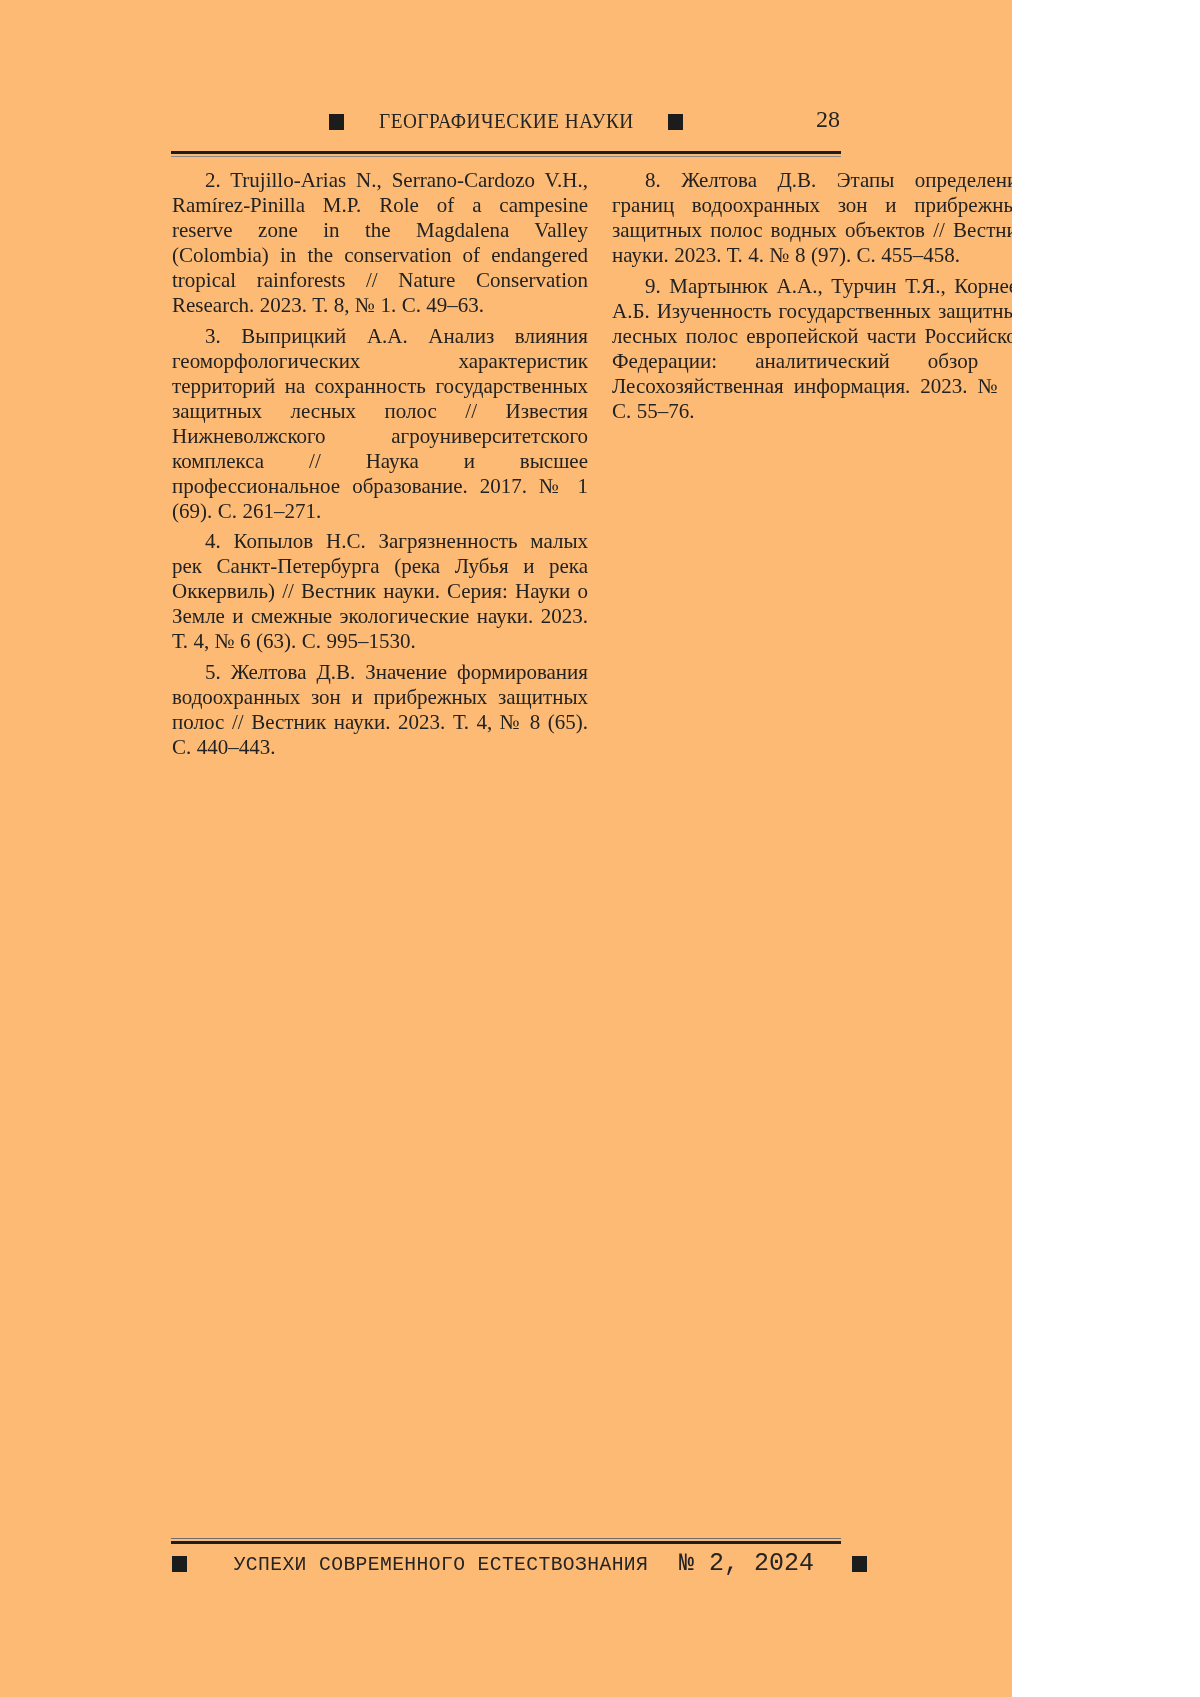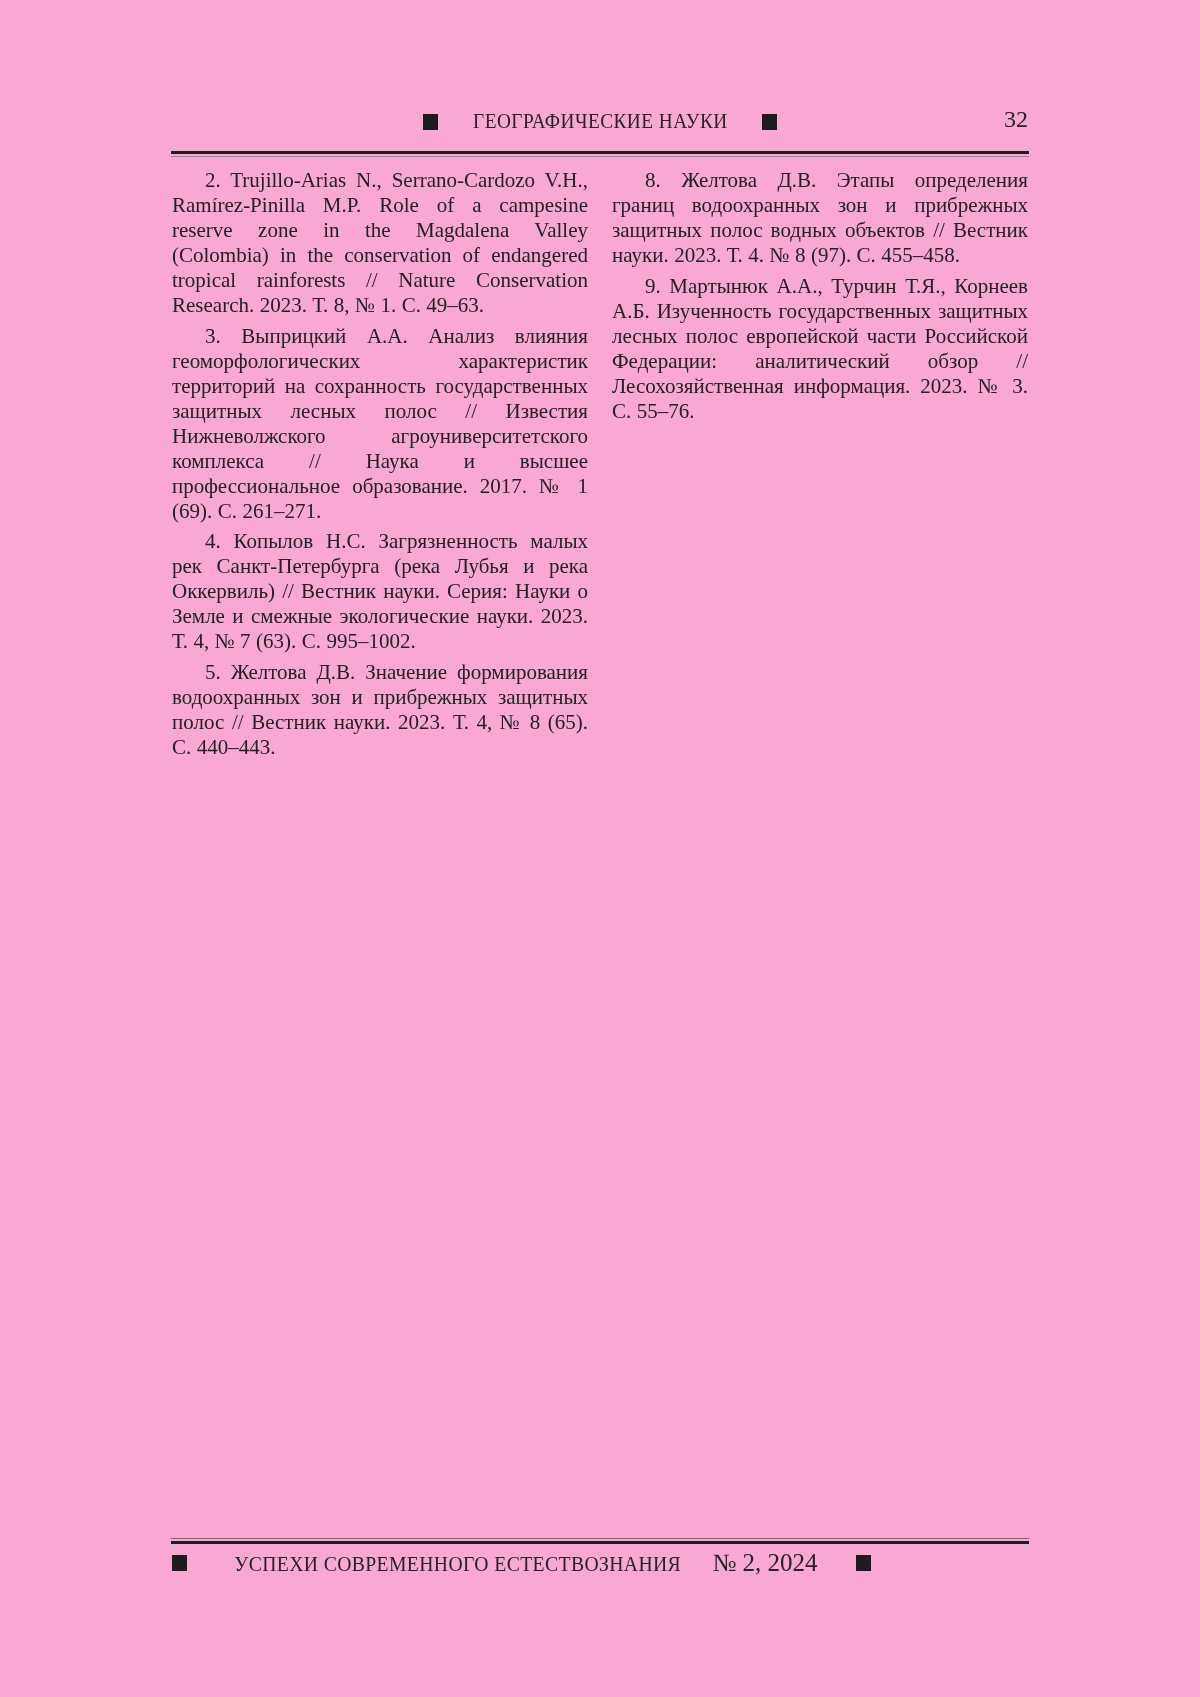--- a/index.html
+++ b/index.html
@@ -2,23 +2,23 @@
 <html lang="ru"><head>
 <meta charset="utf-8">
 <style>
   html, body {
     margin: 0;
     padding: 0;
     background: #ffffff;
   }
   .page {
     position: relative;
-    width: 1200px;
+    width: 1012px;
     height: 1697px;
-    background: #f9a8d4;
+    background: #fdba74;
     color: #1f1f1f;
     font-family: "Liberation Serif", "DejaVu Serif", serif;
     overflow: hidden;
   }
   
   .header-row {
     position: absolute;
     top: 110px;
     left: 172px;
     right: 172px;
@@ -94,20 +94,21 @@
     border-top: 1px solid #6f6f6f;
     border-bottom: 3px solid #1e1e1e;
   }
   .footer-row {
     position: absolute;
     top: 1549px;
     left: 172px;
     right: 172px;
     text-align: left;
     white-space: nowrap;
+    font-family: Liberation Mono, monospace;
   }
   .footer-group {
     display: inline-flex;
     align-items: center;
     gap: 38px;
     vertical-align: middle;
   }
   .footer-text-group {
     display: inline-flex;
     align-items: baseline;
@@ -129,30 +130,30 @@
 <body>
 
 <div class="page">
 
   <div class="header-row">
     <span class="header-title-group">
       <span class="sq"></span>
       <span class="header-title">ГЕОГРАФИЧЕСКИЕ НАУКИ</span>
       <span class="sq"></span>
     </span>
-    <span class="page-number">32</span>
+    <span class="page-number">28</span>
   </div>
 
   <div class="rule-header"></div>
 
   <div class="columns">
     <div class="col">
       <p class="ref">2. Trujillo-Arias N., Serrano-Cardozo V.H., Ramírez-Pi­nilla M.P. Role of a campesine reserve zone in the Magdalena Valley (Colombia) in the conservation of endangered tropical rainforests // Nature Conservation Research. 2023. Т. 8, № 1. С. 49–63.</p>
       <p class="ref">3. Выприцкий А.А. Анализ влияния геоморфологиче­ских характеристик территорий на сохранность государ­ственных защитных лесных полос // Известия Нижневолж­ского агроуниверситетского комплекса // Наука и высшее профессиональное образование. 2017. № 1 (69). С. 261–271.</p>
-      <p class="ref">4. Копылов Н.С. Загрязненность малых рек Санкт-Петербурга (река Лубья и река Оккервиль) // Вестник науки. Серия: Науки о Земле и смежные экологические науки. 2023. Т. 4, № 7 (63). С. 995–1002.</p>
+      <p class="ref">4. Копылов Н.С. Загрязненность малых рек Санкт-Петербурга (река Лубья и река Оккервиль) // Вестник науки. Серия: Науки о Земле и смежные экологические науки. 2023. Т. 4, № 6 (63). С. 995–1530.</p>
       <p class="ref">5. Желтова Д.В. Значение формирования водоохранных зон и прибрежных защитных полос // Вестник науки. 2023. Т. 4, № 8 (65). С. 440–443.</p>
     </div>
     <div class="col">
       <p class="ref">8. Желтова Д.В. Этапы определения границ водоохран­ных зон и прибрежных защитных полос водных объектов // Вестник науки. 2023. Т. 4. № 8 (97). С. 455–458.</p>
       <p class="ref">9. Мартынюк А.А., Турчин Т.Я., Корнеев А.Б. Изучен­ность государственных защитных лесных полос европей­ской части Российской Федерации: аналитический обзор // Лесохозяйственная информация. 2023. № 3. С. 55–76.</p>
     </div>
   </div>
 
   <div class="rule-footer"></div>
 

